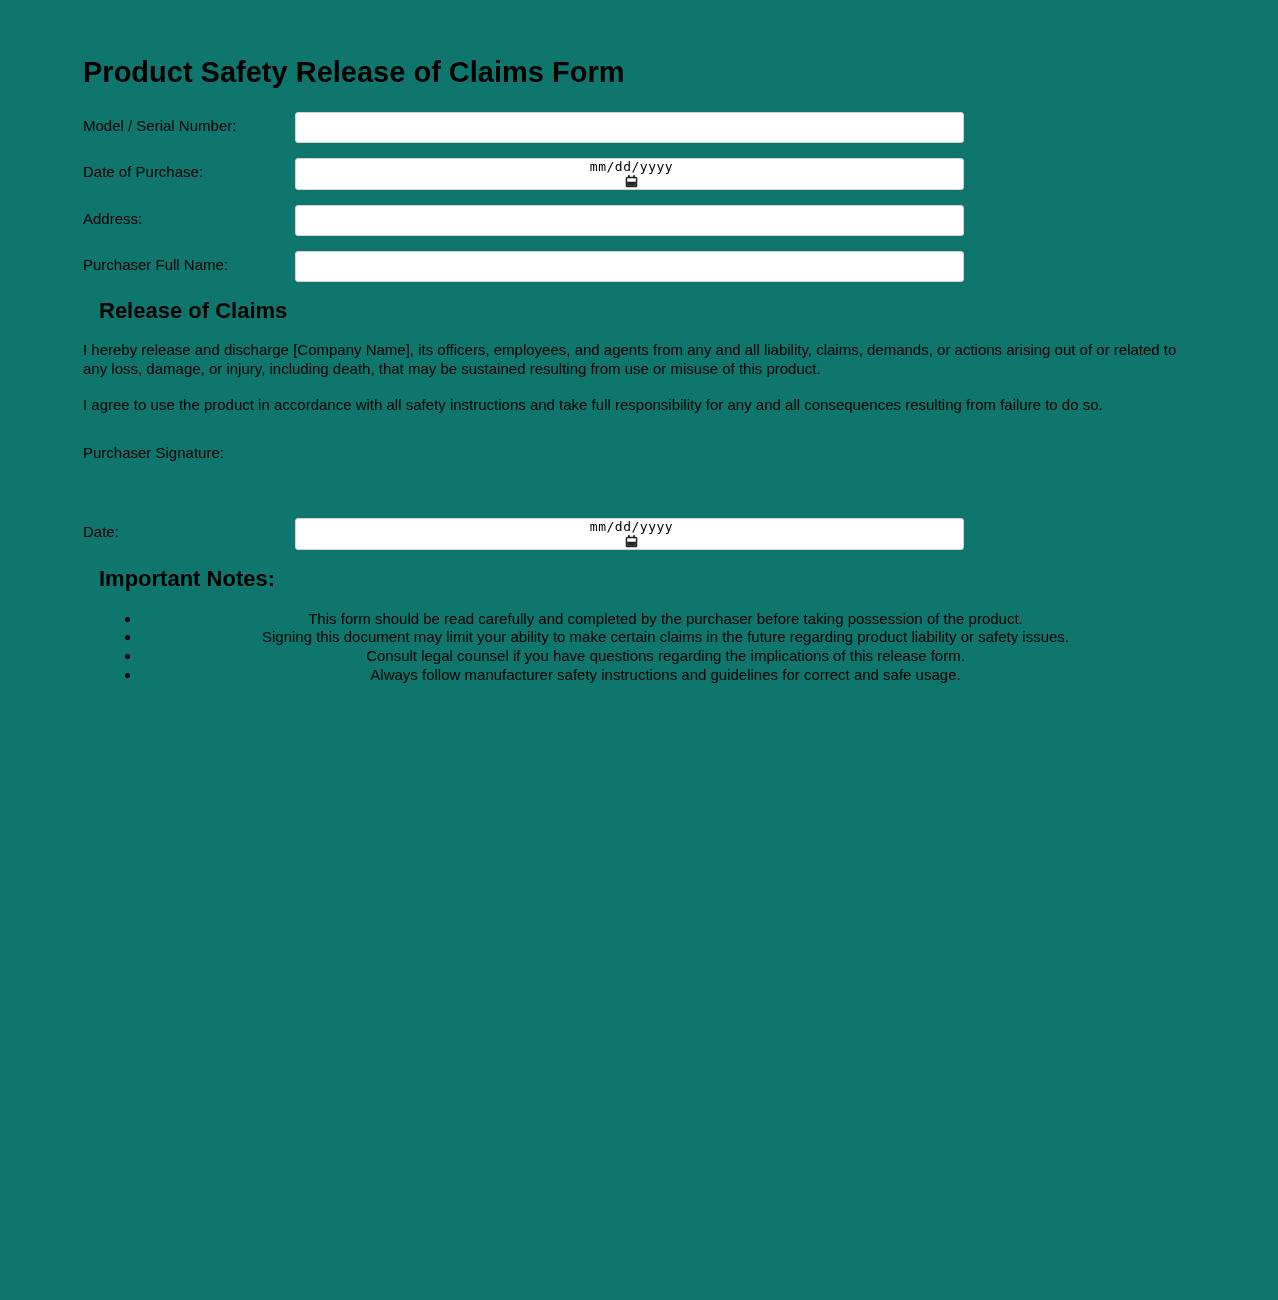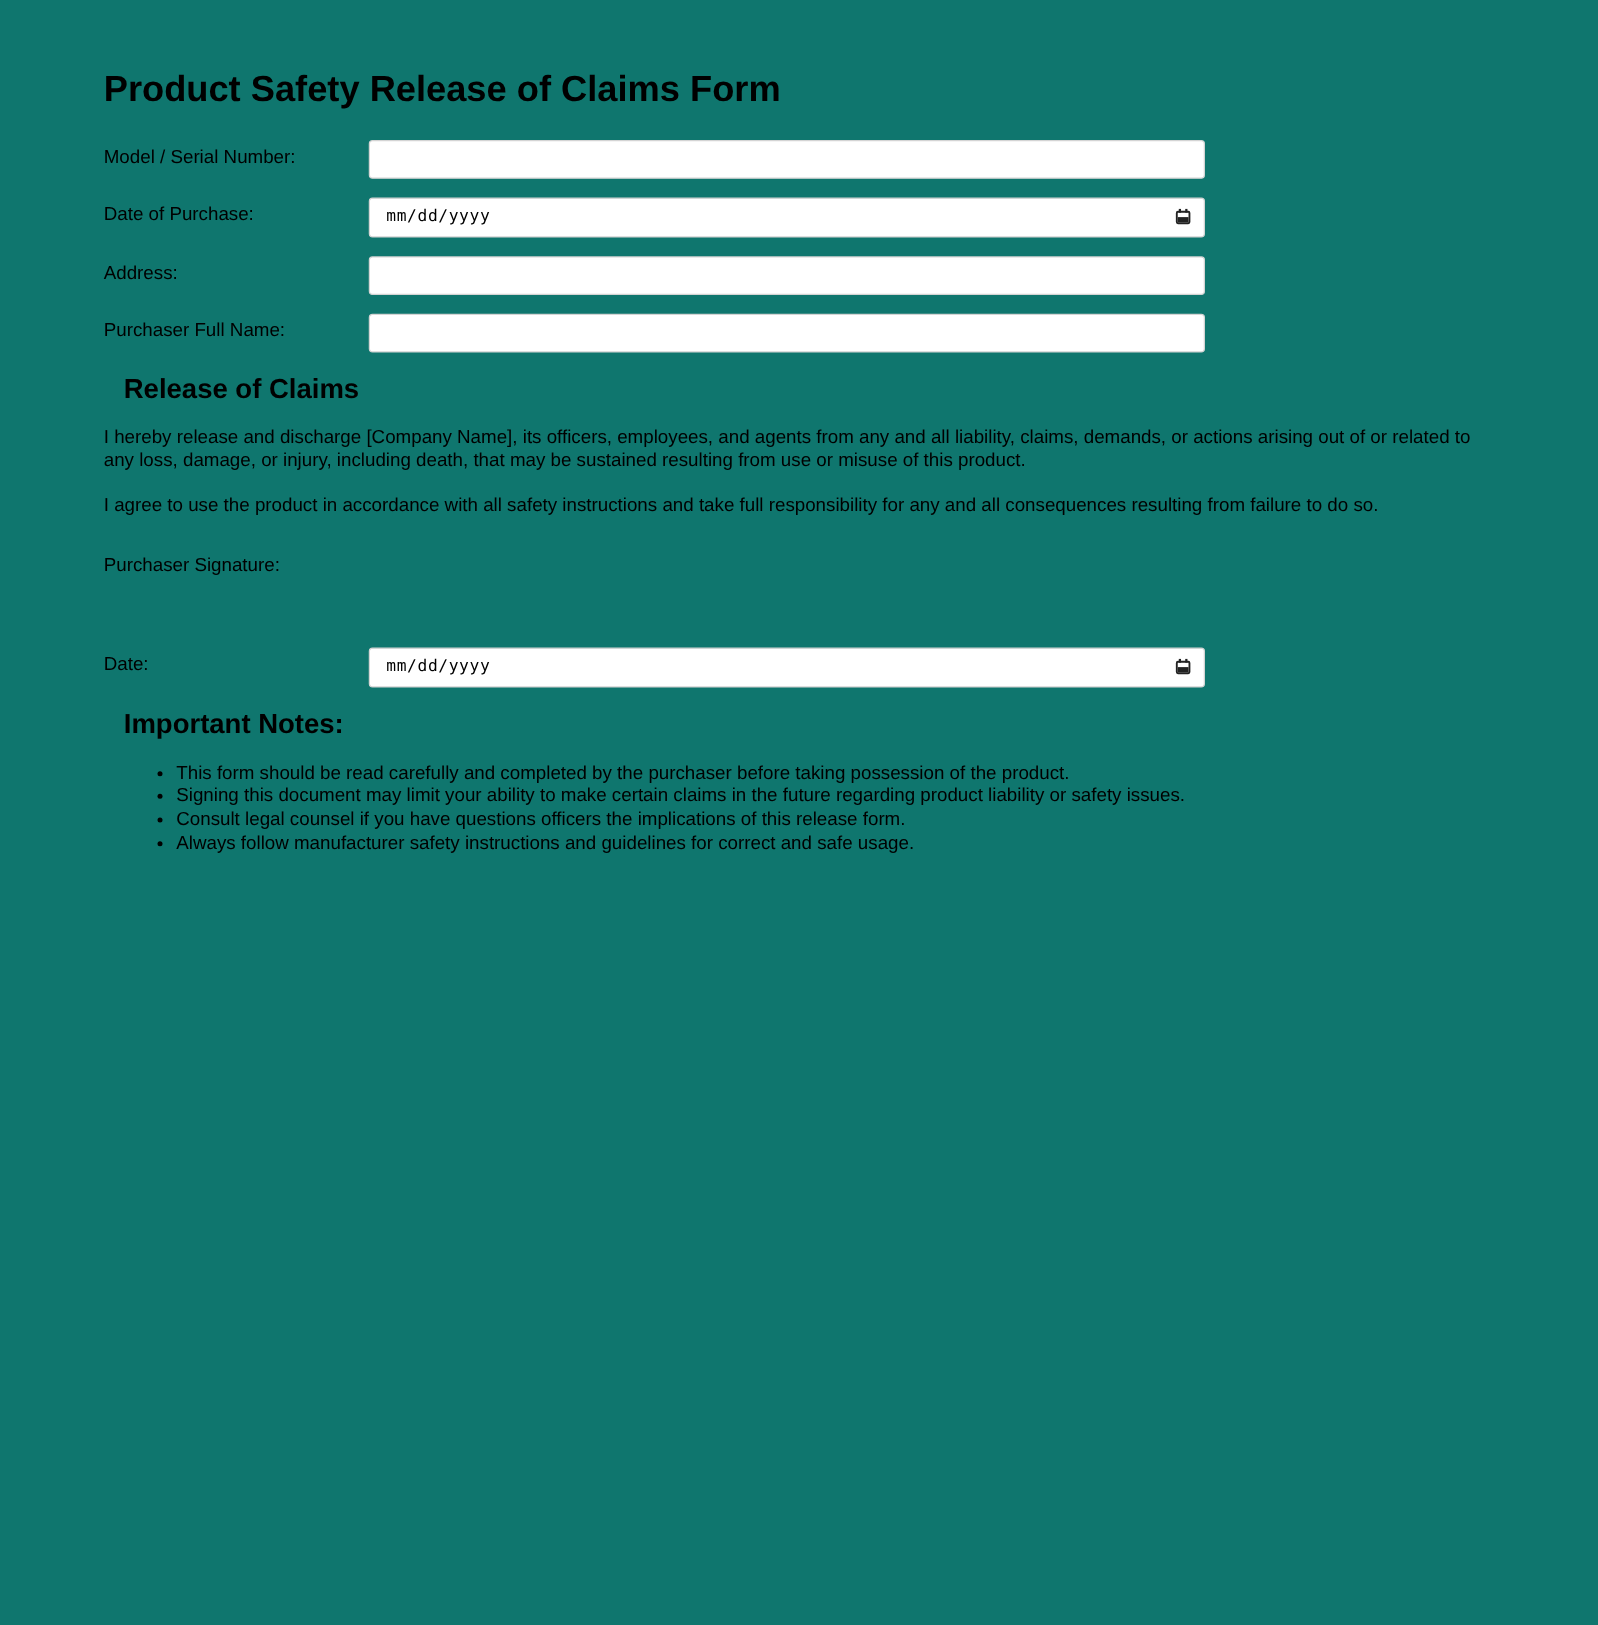--- a/index.html
+++ b/index.html
@@ -49,20 +49,21 @@
     width: 669px;
     height: 32px;
     border: 1px solid #d4d4d4;
     border-radius: 3px;
     padding: 0 9px 0 13px;
     background: #fff;
     display: flex;
     align-items: center;
     justify-content: space-between;
     cursor: text;
+    flex-direction: column;
   }
   .date-placeholder {
     font-family: "DejaVu Sans Mono", monospace;
     font-size: 13px;
     color: #000;
     letter-spacing: 0.5px;
   }
   .calendar-icon {
     width: 16px;
     height: 16px;
@@ -90,20 +91,21 @@
     height: 56px;
   }
   .date-row { margin-bottom: 0; }
   .notes-heading { margin-top: 50px; }
   ul.notes-list {
     margin: 19px 0 0 0;
     padding-left: 58px;
   }
   ul.notes-list li {
     line-height: 18.6px;
+    text-align: center;
   }
 </style>
 </head>
 <body>
 
 <div class="page">
 
   <h1 class="page-title">Product Safety Release of Claims Form</h1>
 
 
@@ -161,17 +163,17 @@
         </svg>
       </span>
     </div>
   </div>
 
   <h2 class="section-heading notes-heading">Important Notes:</h2>
 
   <ul class="notes-list">
     <li>This form should be read carefully and completed by the purchaser before taking possession of the product.</li>
     <li>Signing this document may limit your ability to make certain claims in the future regarding product liability or safety issues.</li>
-    <li>Consult legal counsel if you have questions officers the implications of this release form.</li>
+    <li>Consult legal counsel if you have questions regarding the implications of this release form.</li>
     <li>Always follow manufacturer safety instructions and guidelines for correct and safe usage.</li>
   </ul>
 
 </div>
 
 </body></html>

